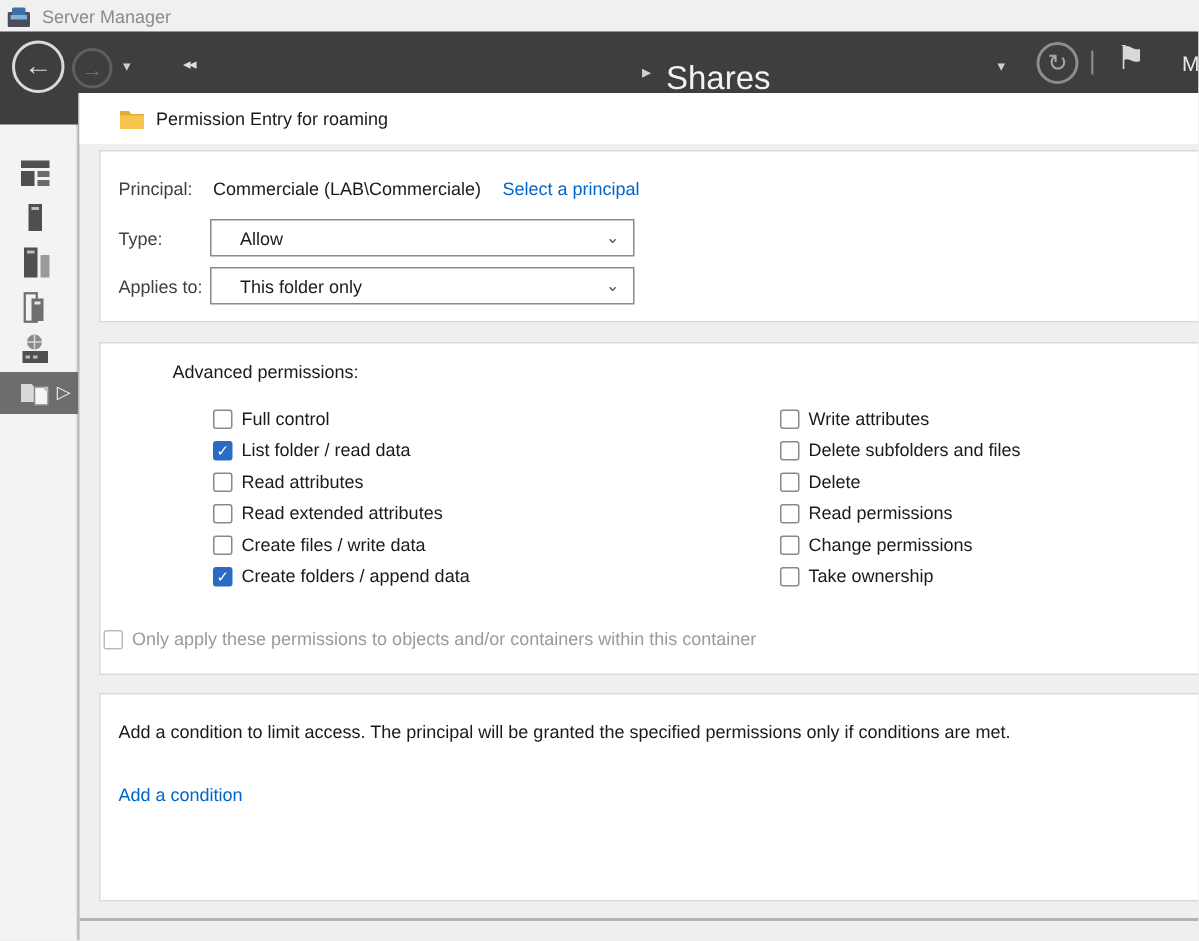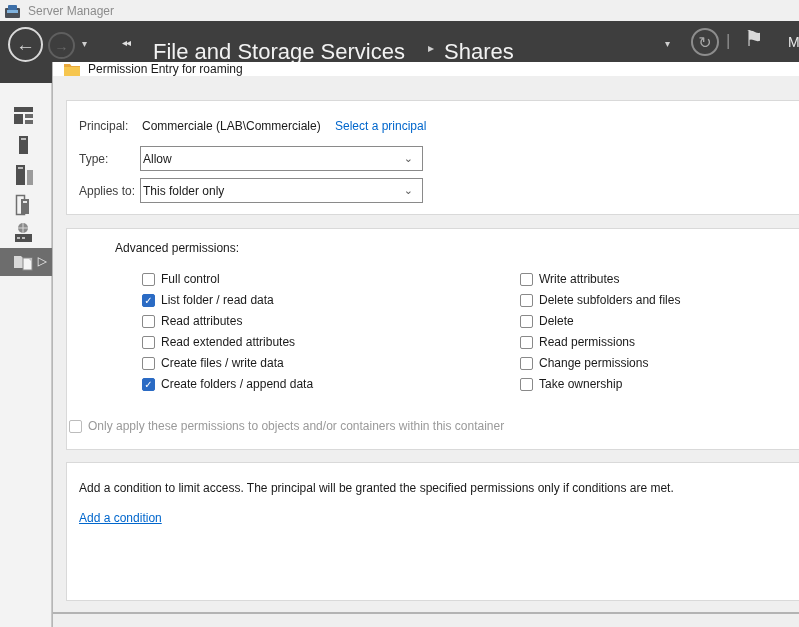--- a/index.html
+++ b/index.html
@@ -48,56 +48,56 @@
     background:#f3f3f3; border-right:1px solid #c9c9c9; }
   .side-item { position:absolute; left:0; width:52px; height:26px;
     display:flex; align-items:center; padding-left:13px; }
   .side-item svg { display:block; }
   .side-item.selected { background:#6d6d6d; height:28px; }
   .side-expand { position:absolute; right:5px; color:#f0f0f0; font-size:12px; top:6px; }
 
   
   .dialog { position:absolute; left:52px; top:62px; width:747px; height:565px;
     background:#efefef; border-left:1px solid #b6b6b6; z-index:2; }
-  .dlg-titlebar { position:absolute; left:0; top:0; right:0; height:14px; background:#ffffff;
-    display:flex; align-items:center; gap:8px; padding-left:11px; }
+  .dlg-titlebar { position:absolute; left:0; top:0; right:0; height:34px; background:#ffffff;
+    display:flex; align-items:center; gap:8px; padding-left:27px; }
   .dlg-title { font-size:12px; color:#1a1a1a; }
   .folder-ico { width:16px; height:13px; display:inline-block; }
 
   .groupbox { position:absolute; left:13px; right:-2px; background:#ffffff;
     border:1px solid #d9d9d9; }
   .box-fields   { top:38px;  height:115px; }
   .box-perms    { top:166px; height:222px; }
   .box-cond     { top:400px; height:139px; }
 
   .fld-label { position:absolute; left:12px; color:#404040; }
   .principal-value { position:absolute; left:75px; top:18px; }
   .principal-link  { position:absolute; left:268px; top:18px; color:#0066cc; cursor:pointer; }
   .link { color:#0066cc; cursor:pointer; }
 
   .dropdown { position:absolute; left:73px; width:283px; height:25px;
     background:#ffffff; border:1px solid #8a8a8a; display:flex; align-items:center;
-    padding-left:2px; font-size:12px; }
+    padding-left:19px; font-size:12px; }
   .dropdown .dd-caret { position:absolute; right:9px; top:5px; color:#5a5a5a; font-size:11px; }
 
   .adv-label { position:absolute; left:12px; top:12px;margin-left:36px; }
   .perm-col { position:absolute; top:36px; display:flex; flex-direction:column; }
   .perm-col.left  { left:75px; }
   .perm-col.right { left:453px; }
   .perm-row { height:21px; display:flex; align-items:flex-end; gap:6px; }
   .cb { width:13px; height:13px; border:1px solid #898989; background:#fff;
     border-radius:2px; display:inline-flex; align-items:center; justify-content:center;
     font-size:10px; color:#fff; flex:0 0 auto; }
   .cb.checked { background:#2b6bc4; border-color:#2b6bc4; }
   .cb.disabled { border-color:#bcbcbc; }
   .only-apply { position:absolute; left:2px; top:190px; display:flex; align-items:center;
     gap:6px; color:#9a9a9a; }
 
   .cond-desc { position:absolute; left:12px; top:18px; white-space:nowrap;text-align:right; }
-  .cond-link { position:absolute; left:12px; top:48px;text-decoration:underline; }
+  .cond-link { position:absolute; left:12px; top:60px; }
 
   .footer-divider { position:absolute; left:0; right:0; top:550px; height:2px; background:#b3b3b3; }
 </style>
 </head>
 <body>
 
 <div id="stage">
 
   <div class="titlebar">
     <svg class="sm-icon" viewBox="0 0 15 14">
@@ -106,21 +106,20 @@
       <rect x="2" y="6" width="11" height="3" fill="#7fb2de"></rect>
     </svg>
     <span class="app-title">Server Manager</span>
   </div>
 
   <div class="navbar">
     <div class="circle-btn back-btn">←</div>
     <div class="circle-btn fwd-btn">→</div>
     <span class="nav-caret">▾</span>
     <span class="collapse-glyph">◂◂</span>
-    <span class="crumb crumb-section">File and Storage Services</span>
     <span class="crumb-sep">▸</span>
     <span class="crumb crumb-page">Shares</span>
     <span class="right-caret">▾</span>
     <div class="circle-btn refresh-btn">↻</div>
     <span class="nav-pipe">|</span>
     <span class="flag-glyph">⚑</span>
     <span class="manage-clip">M</span>
   </div>
   <div class="nav-corner"></div>
 

